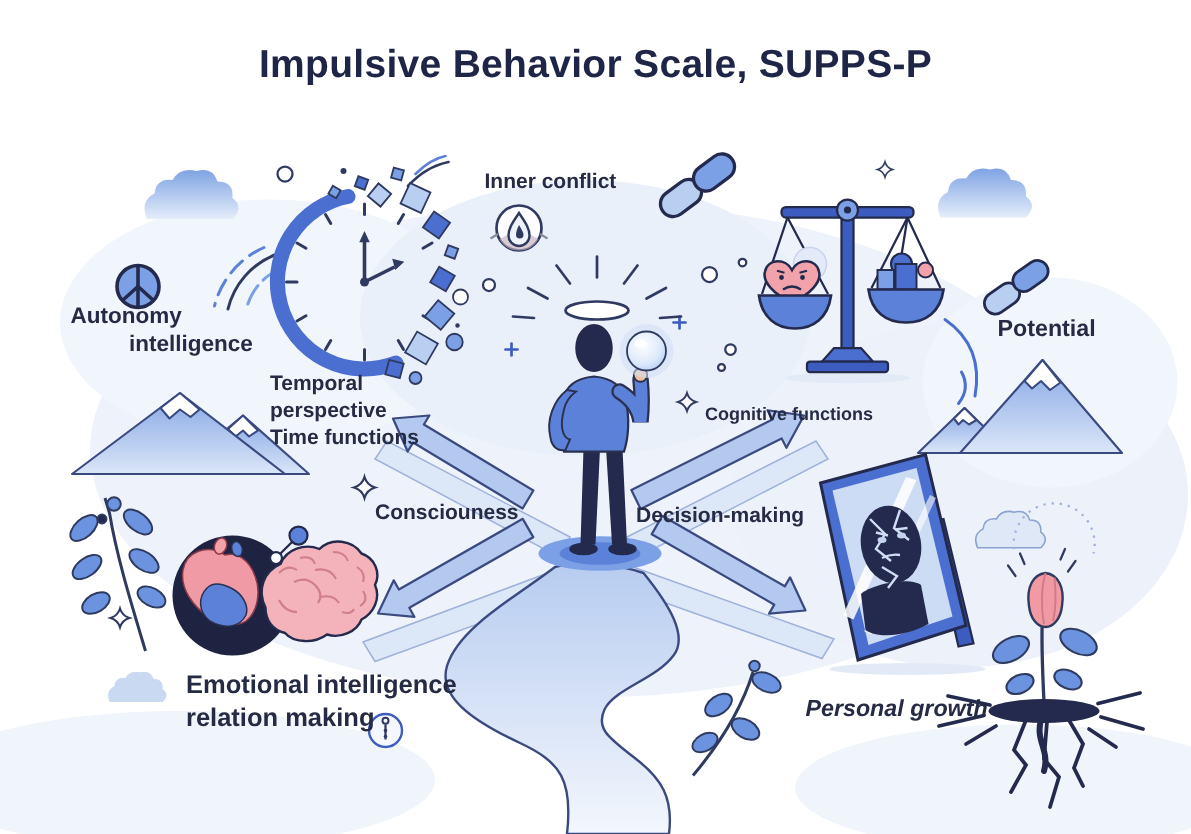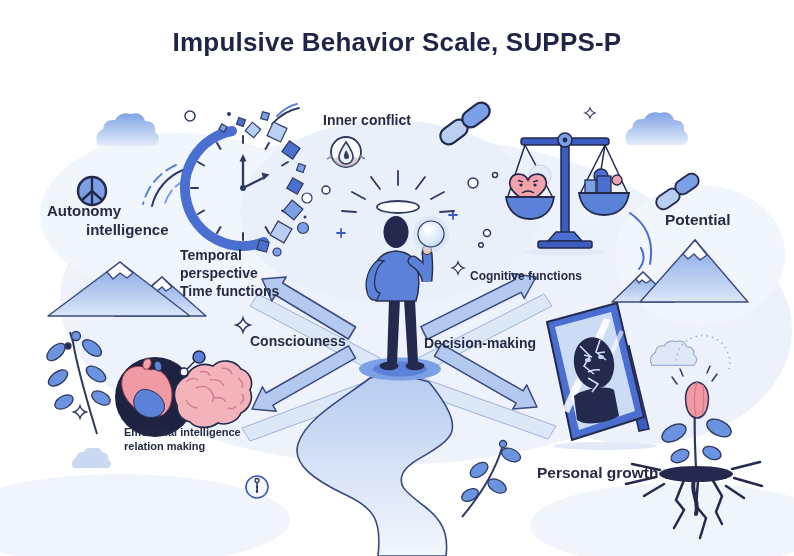--- a/index.html
+++ b/index.html
@@ -19,22 +19,22 @@
     font-size:26px; font-weight:700; color:#1f2546; letter-spacing:.2px;
   }
   #lbl-inner-conflict { left:307px; top:112px; font-size:14px;padding-left:16px; }
   #lbl-temporal       { left:180px; top:247px; width:140px; font-size:14px; }
   #lbl-autonomy       { left:47px;  top:201px; font-size:15px;text-align:center; }
   #lbl-prosociality   { left:86px;  top:220px; font-size:15px; }
   #lbl-cognitive      { left:470px; top:253px; font-size:12px;margin-top:16px; }
   #lbl-potential      { left:665px; top:210px; font-size:15.5px; }
   #lbl-selfreg        { left:250px; top:333px; width:122px; font-size:14px; }
   #lbl-decision       { left:424px; top:335px; width:124px; font-size:14px; }
-  #lbl-emotional      { left:124px; top:425px; font-size:11px; }
-  #lbl-personal       { left:537px; top:463px; font-size:15.5px; }
+  #lbl-emotional      { left:124px; top:446px; font-size:17px; }
+  #lbl-personal       { left:537px; top:463px; font-size:15.5px;font-style:italic; }
 </style>
 </head>
 <body>
 
 <div class="stage">
 
 <svg width="794" height="556" viewBox="0 0 794 556">
   <defs>
     <linearGradient id="gCloud" x1="0" y1="0" x2="0" y2="1">
       <stop offset="0" stop-color="#7fa3e4"></stop>

